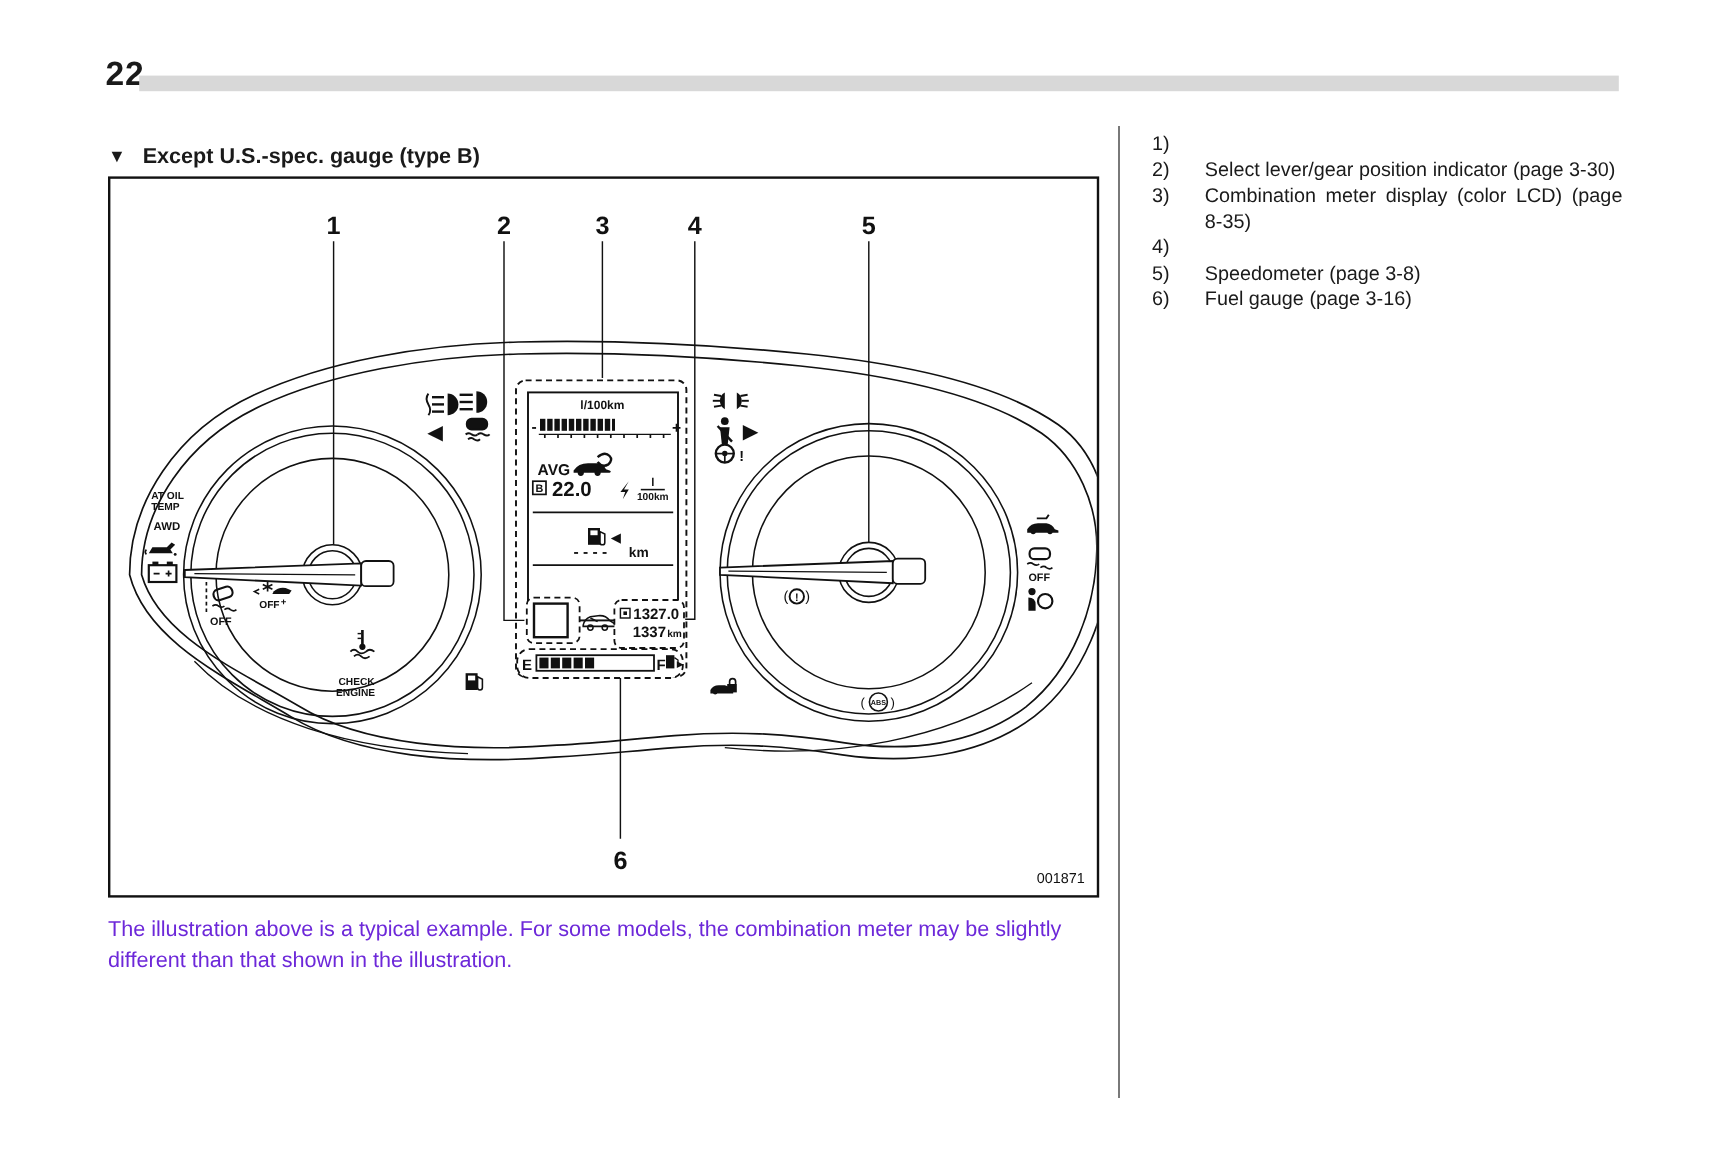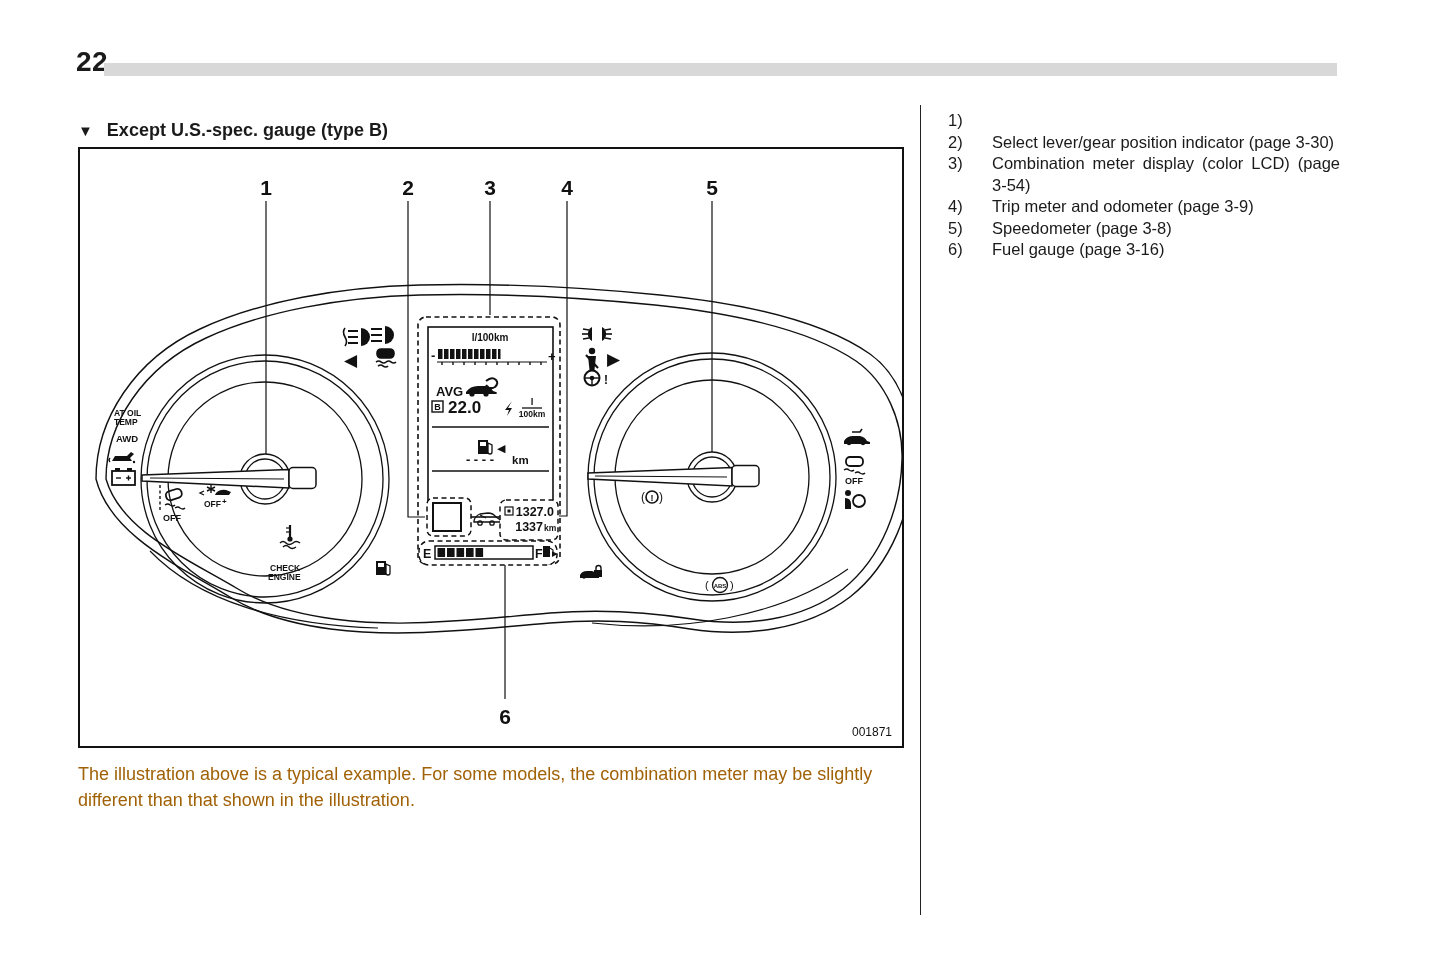--- a/index.html
+++ b/index.html
@@ -1,29 +1,29 @@
 <!DOCTYPE html>
 <html><head>
 <meta charset="utf-8">
 <style>
   * { margin:0; padding:0; box-sizing:border-box; }
   html,body { background:#ffffff; }
   body { font-family:"Liberation Sans", sans-serif; color:#1a1a1a; }
-  .page { position:relative; width:1421px; height:963px; background:#fff; overflow:hidden; }
+  .page { position:relative; width:1421px; height:963px; background:#fff; overflow:hidden;margin-left:12px; }
 
   .page-number { position:absolute; left:76px; top:46px; font-size:28px; font-weight:bold; letter-spacing:0.5px; }
   .header-rule { position:absolute; left:104px; top:63px; width:1233px; height:13px; background:#d8d8d8; }
 
   .section-heading { position:absolute; left:78px; top:120px; font-size:18px; font-weight:bold; display:flex; align-items:center; gap:14px; }
   .section-heading .marker { font-size:15px; }
 
   .figure-frame { position:absolute; left:78px; top:147px; width:826px; height:601px; border:2px solid #111; }
   .figure-frame svg { display:block; width:100%; height:100%; }
 
-  .caption { position:absolute; left:78px; top:762px; width:834px; font-size:18px; line-height:1.42; color:#a16207; }
+  .caption { position:absolute; left:78px; top:762px; width:834px; font-size:18px; line-height:1.42; color:#6d28d9; }
 
   .divider { position:absolute; left:920px; top:105px; width:1px; height:810px; background:#222; }
 
   .legend { position:absolute; left:948px; top:110px; width:392px; font-size:16.5px; line-height:21.5px; }
   .legend-item { display:flex; }
   .legend-num { width:44px; flex:0 0 44px; }
   .legend-text { width:348px; text-align:justify; }
 
   svg text { font-family:"Liberation Sans", sans-serif; fill:#111; }
 </style>
@@ -347,25 +347,24 @@
   <div class="legend">
     <div class="legend-item">
       <span class="legend-num">1)</span>
     </div>
     <div class="legend-item">
       <span class="legend-num">2)</span>
       <span class="legend-text">Select lever/gear position indicator (page 3-30)</span>
     </div>
     <div class="legend-item">
       <span class="legend-num">3)</span>
-      <span class="legend-text">Combination meter display (color LCD) (page 3-54)</span>
+      <span class="legend-text">Combination meter display (color LCD) (page 8-35)</span>
     </div>
     <div class="legend-item">
       <span class="legend-num">4)</span>
-      <span class="legend-text">Trip meter and odometer (page 3-9)</span>
     </div>
     <div class="legend-item">
       <span class="legend-num">5)</span>
       <span class="legend-text">Speedometer (page 3-8)</span>
     </div>
     <div class="legend-item">
       <span class="legend-num">6)</span>
       <span class="legend-text">Fuel gauge (page 3-16)</span>
     </div>
   </div>

